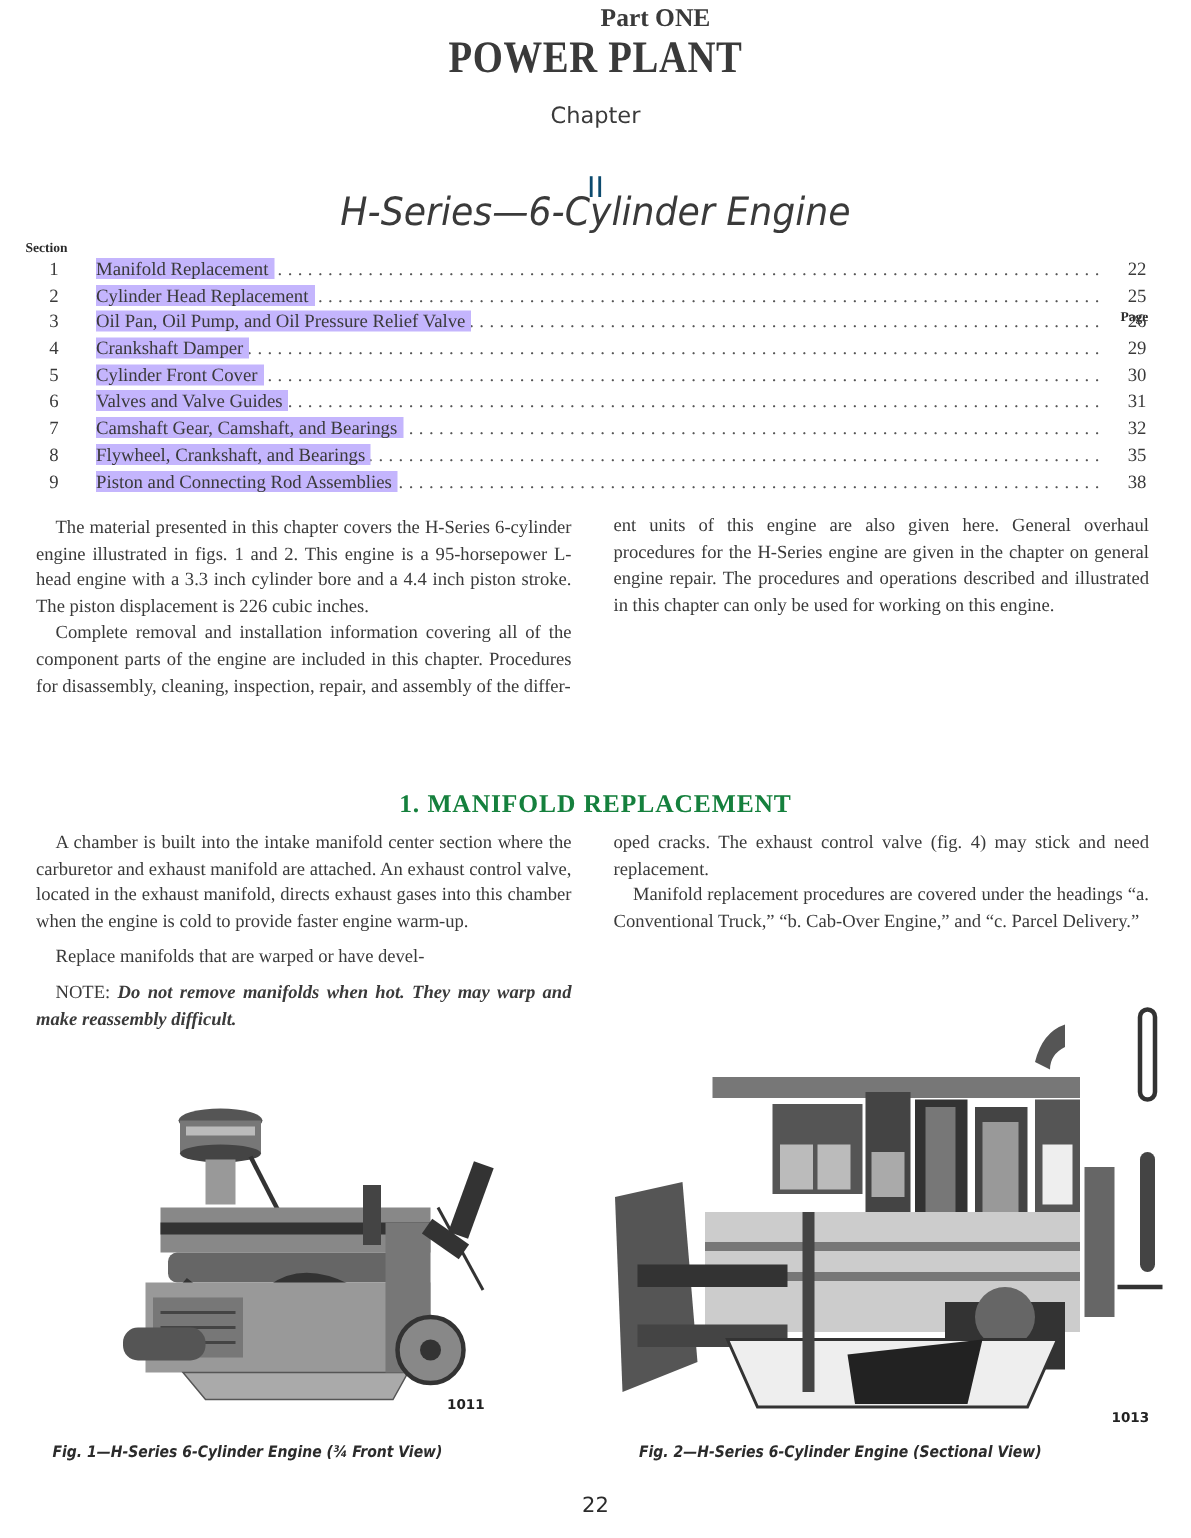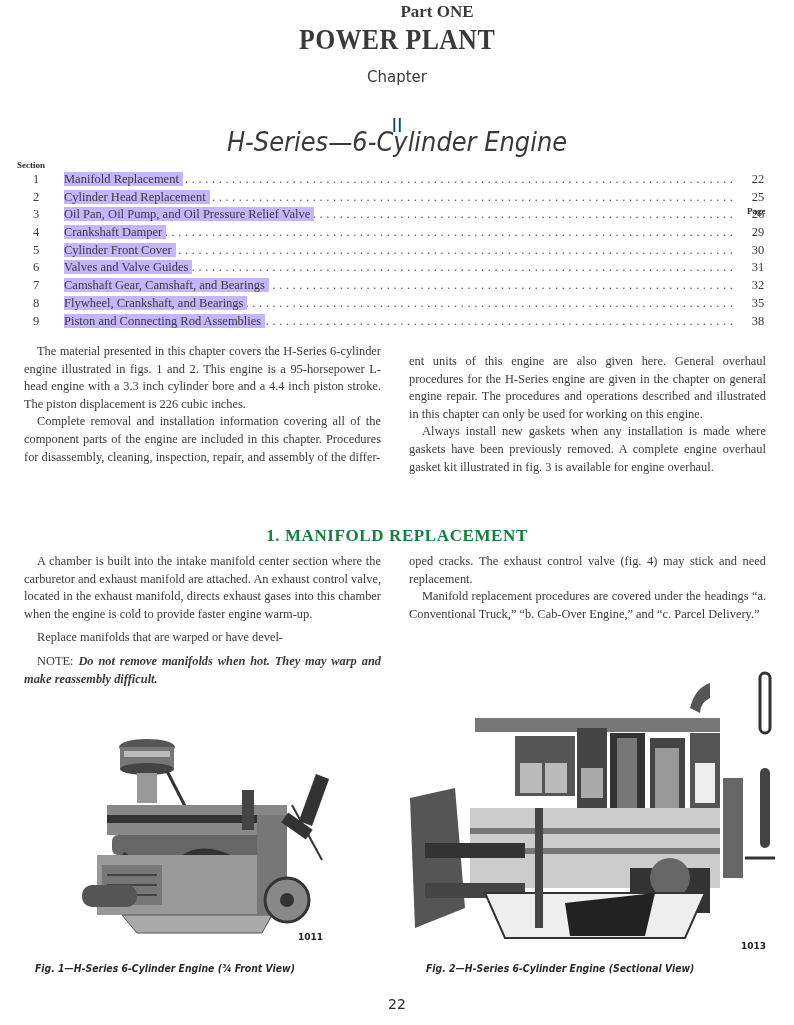--- a/index.html
+++ b/index.html
@@ -29,21 +29,21 @@
   .toc-row .title-wrap { position: absolute; left: 64px; width: 672px; overflow: hidden; white-space: nowrap; }
   .toc-row .title { background: #c4b5fd; padding-right: 4px; position: relative; z-index: 1; }
   .toc-row .dots { position: absolute; left: 0; right: 0; top: 0; letter-spacing: 3.6px; color: #555; white-space: nowrap; overflow: hidden; text-align: right; }
   .toc-row .pg { position: absolute; left: 746px; width: 24px; text-align: center; }
 
   .col { position: absolute; width: 357px; font-size: 12.4px; line-height: 17.6px; text-align: justify; color: #3a3a3a; }
   .col p { margin: 0; text-indent: 13px; }
   .col p.noindent { text-indent: 0; }
   .col p.gap { margin-top: 6px; }
   .col1 { left: 24px; top: 343px; }
-  .col2 { left: 409px; top: 353px; }
+  .col2 { left: 409px; top: 342px; }
   .col3 { left: 24px; top: 553px; }
   .col4 { left: 409px; top: 553px; }
 
   .section-head { top: 526px; font-size: 17px; font-weight: bold; color: #15803d; letter-spacing: 0.6px; }
   .italic-bold { font-style: italic; font-weight: bold; }
 
   .fig { position: absolute; }
   .fig svg { display: block; }
   .fig-num { position: absolute; font-family: "DejaVu Sans", sans-serif; font-weight: bold; font-size: 9px; color: #222; }
   .caption { position: absolute; top: 962px; font-family: "DejaVu Sans", sans-serif; font-style: italic; font-weight: bold; font-size: 10.6px; color: #2b2b2b;
@@ -109,21 +109,20 @@
       <span class="pg">38</span>
     </div>
 </div>
 
 <div class="col col1">
   <p>The material presented in this chapter covers the H-Series 6-cylinder engine illustrated in figs. 1 and 2. This engine is a 95-horsepower L-head engine with a 3.3 inch cylinder bore and a 4.4 inch piston stroke. The piston displacement is 226 cubic inches.</p>
   <p>Complete removal and installation information covering all of the component parts of the engine are included in this chapter. Procedures for disassembly, cleaning, inspection, repair, and assembly of the differ-</p>
 </div>
 <div class="col col2">
   <p class="noindent">ent units of this engine are also given here. General overhaul procedures for the H-Series engine are given in the chapter on general engine repair. The procedures and operations described and illustrated in this chapter can only be used for working on this engine.</p>
-  <p>Always install new gaskets when any installation is made where gaskets have been previously removed. A complete engine overhaul gasket kit illustrated in fig. 3 is available for engine overhaul.</p>
 </div>
 
 <div class="abs center section-head">1.  MANIFOLD  REPLACEMENT</div>
 
 <div class="col col3">
   <p>A chamber is built into the intake manifold center section where the carburetor and exhaust manifold are attached. An exhaust control valve, located in the exhaust manifold, directs exhaust gases into this chamber when the engine is cold to provide faster engine warm-up.</p>
   <p class="gap">Replace manifolds that are warped or have devel-</p>
   <p class="gap"><span>NOTE: </span><span class="italic-bold">Do not remove manifolds when hot. They may warp and make reassembly difficult.</span></p>
 </div>
 <div class="col col4">

